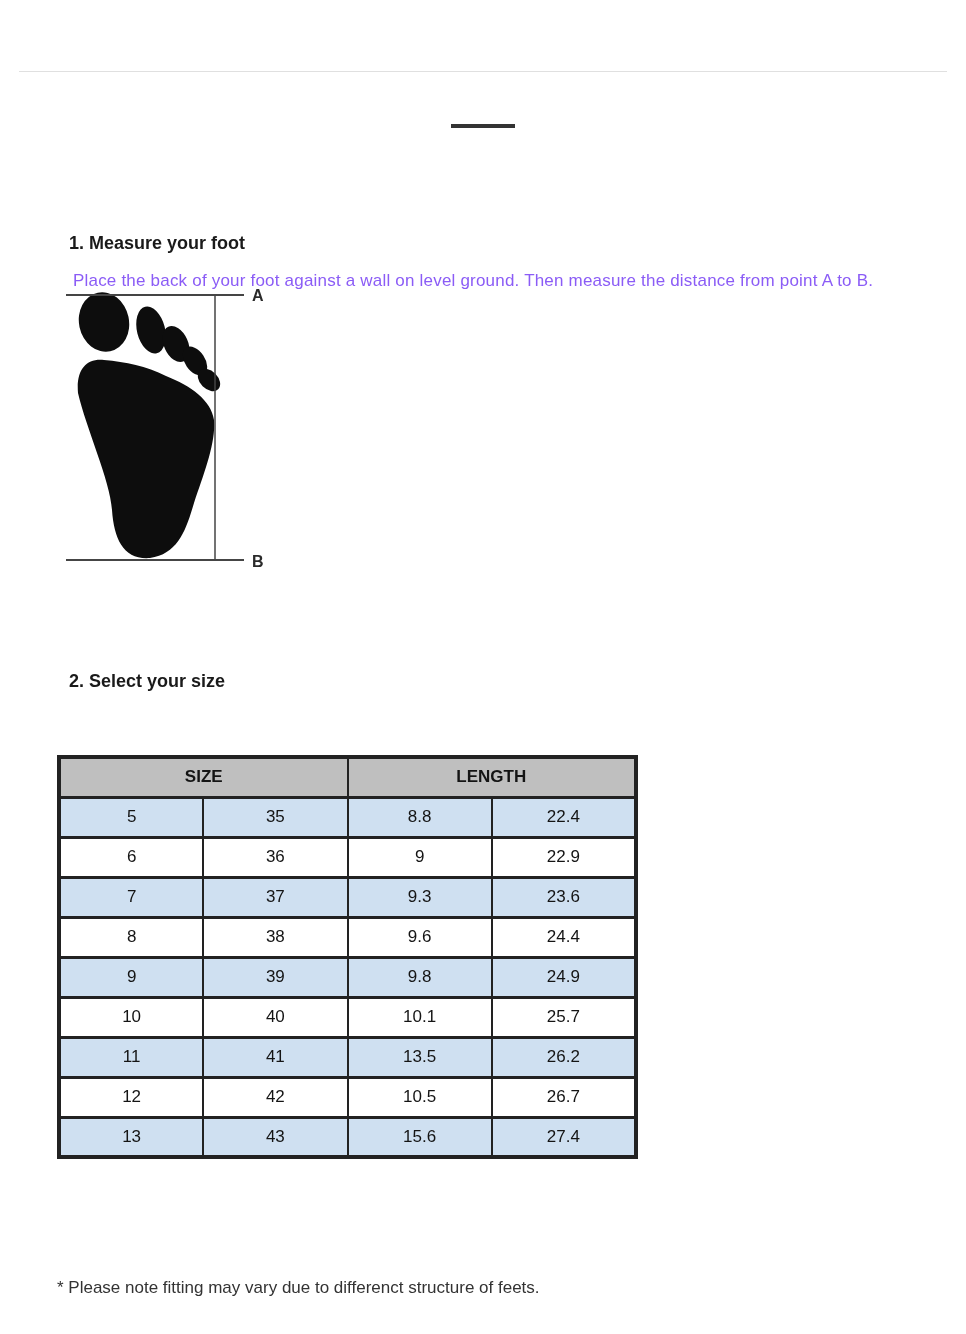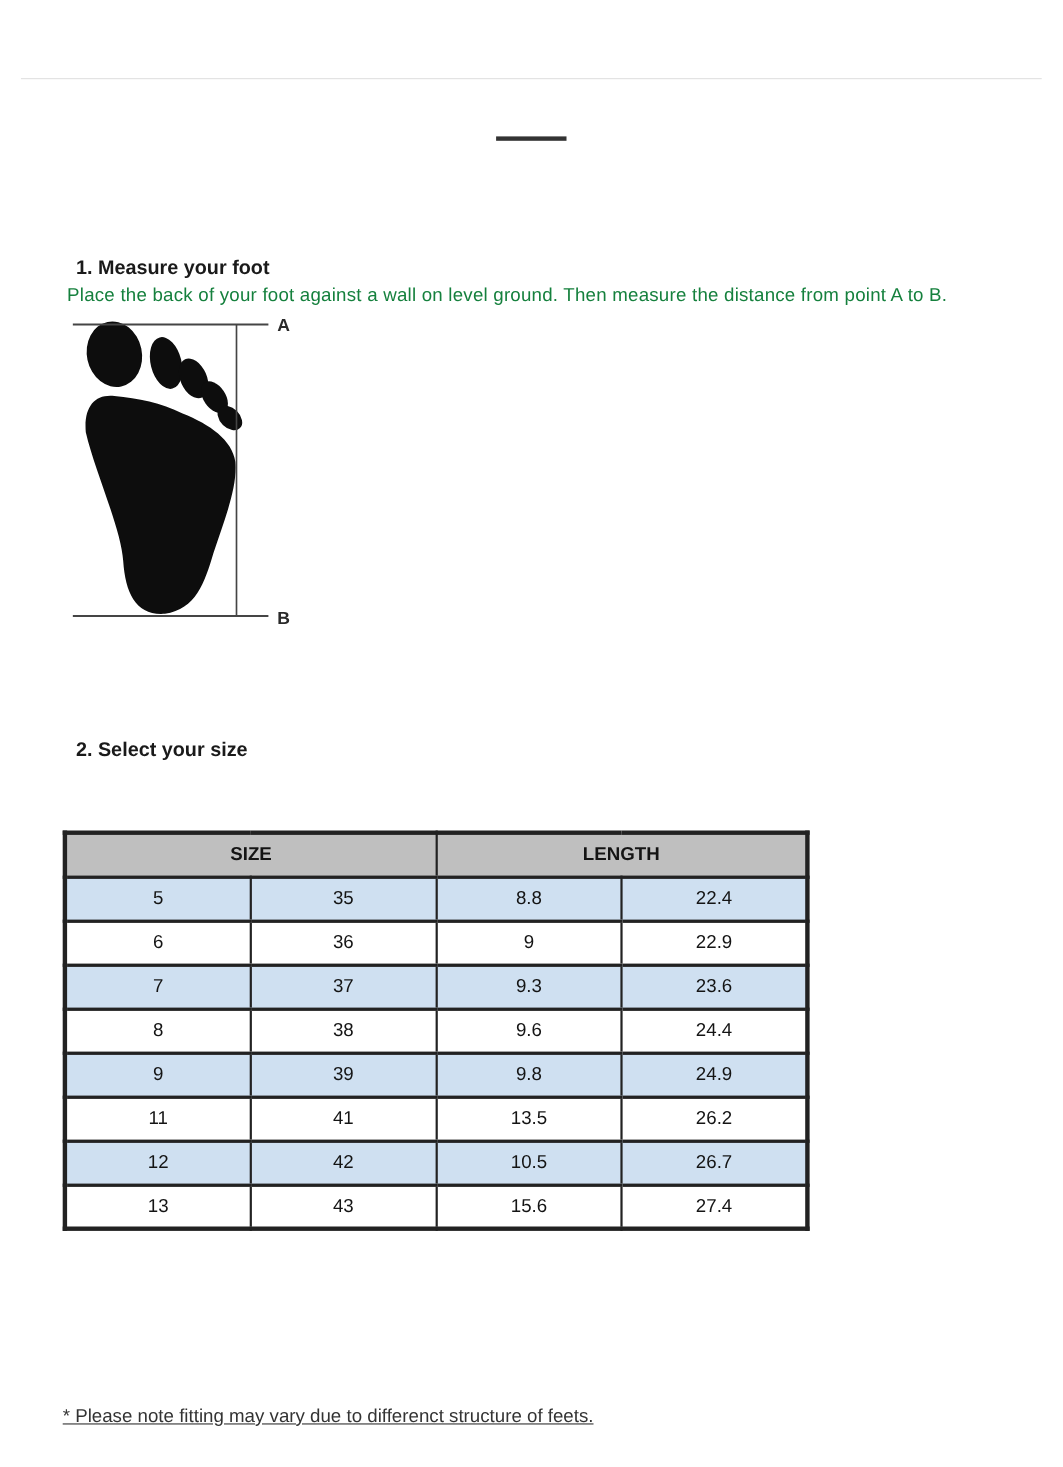--- a/index.html
+++ b/index.html
@@ -33,56 +33,56 @@
     position: absolute; top: 124px; left: 451px;
     width: 64px; height: 4px; background: #333333;
   }
   .step-heading {
     position: absolute; left: 57px; margin: 12px;
     font-size: 18px; font-weight: 700; color: #1a1a1a;
   }
   .step1-heading { top: 221px; }
   .step2-heading { top: 659px; }
   .body-text {
-    position: absolute; left: 57px; margin: 4px;
-    font-size: 17px; font-weight: 400; color: #15803d;
+    position: absolute; left: 57px; margin: 16px;
+    font-size: 17px; font-weight: 400; color: #8b5cf6;
     letter-spacing: 0.2px;
   }
   .step1-body { top: 255px; }
   .caption    { top: 597px; }
   .step2-body { top: 693px; }
   .foot-diagram {
     position: absolute; top: 288px; left: 66px;
     width: 210px; height: 285px;
   }
   .ab-label {
     font-family: "Liberation Sans", sans-serif;
     font-size: 16px; font-weight: 600; fill: #2a2a2a;
   }
   .size-table {
     position: absolute; top: 755px; left: 57px;
-    width: 679px;
+    width: 581px;
     border-collapse: collapse; table-layout: fixed;
     text-align: center;
     font-size: 17px; color: #141414;
     border: 4px solid #222222;
   }
   .size-table th, .size-table td {
     border: 2px solid #222222;
     border-top-width: 3px; border-bottom-width: 3px;
     height: 40px; padding: 0;
     vertical-align: middle;
   }
   .size-table thead th { font-weight: 700; background: #ffffff; }
   .size-table thead th.group-header { background: #bfbfbf; }
   .size-table tbody td { font-weight: 400; background: #ffffff; }
   .size-table tbody tr:nth-child(odd) td { background: #cfe0f1; }
   .footnote {
     position: absolute; top: 1278px; left: 57px; margin: 0;
-    font-size: 17px; color: #333333; text-decoration: underline;
+    font-size: 17px; color: #333333;
   }
 </style>
 </head>
 <body>
 
 <div class="page">
 
   <div class="divider"></div>
   <div class="subtitle-underline"></div>
 
@@ -149,20 +149,26 @@
         <td>9.6</td>
         <td>24.4</td>
       </tr>
       <tr>
         <td>9</td>
         <td>39</td>
         <td>9.8</td>
         <td>24.9</td>
       </tr>
       <tr>
+        <td>10</td>
+        <td>40</td>
+        <td>10.1</td>
+        <td>25.7</td>
+      </tr>
+      <tr>
         <td>11</td>
         <td>41</td>
         <td>13.5</td>
         <td>26.2</td>
       </tr>
       <tr>
         <td>12</td>
         <td>42</td>
         <td>10.5</td>
         <td>26.7</td>

